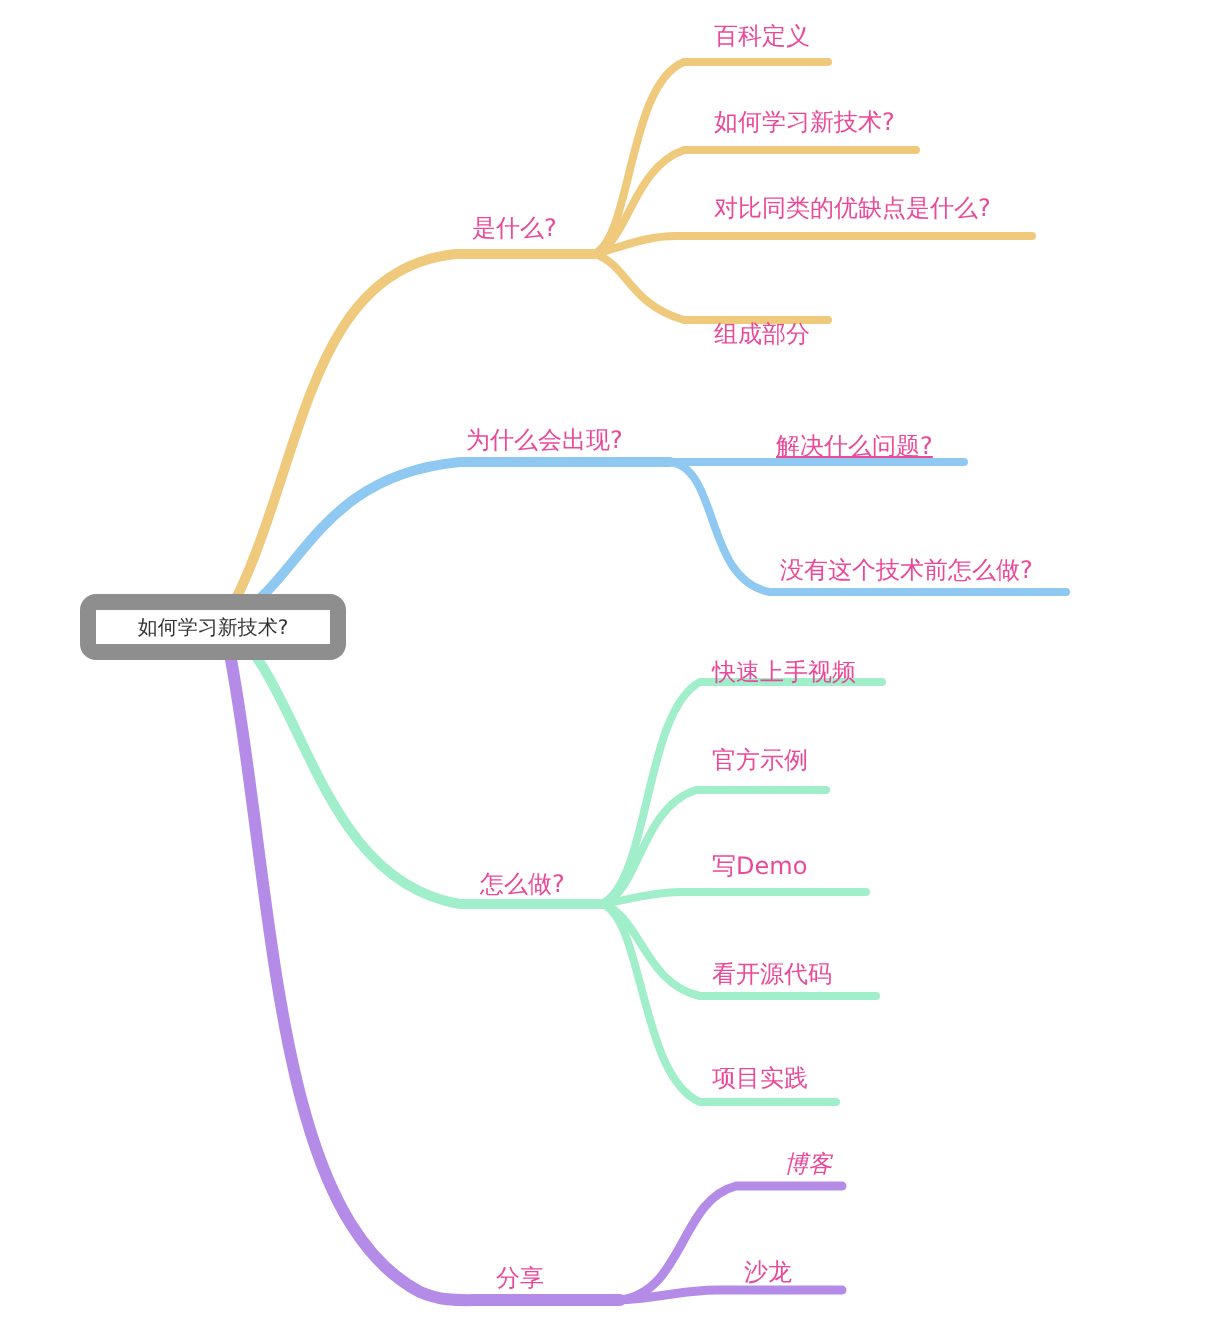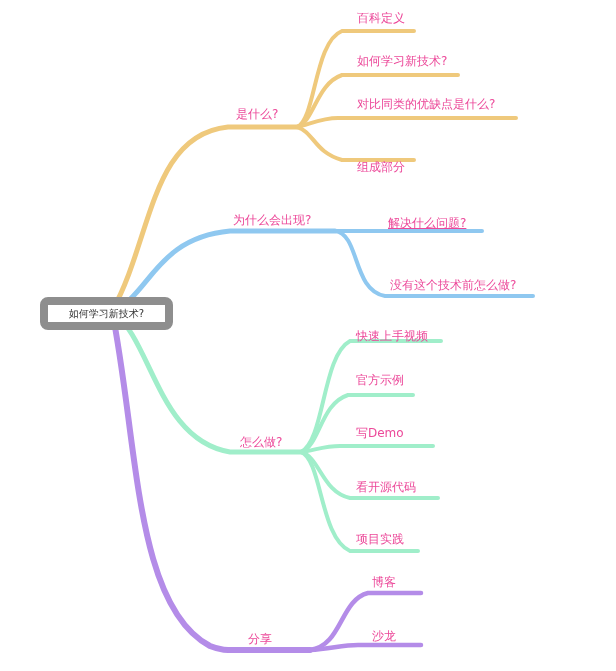--- a/index.html
+++ b/index.html
@@ -70,17 +70,17 @@
       <div class="node-label" style="left: 233px; top: 213px;">为什么会出现?</div>
       <div class="node-label" style="left: 388px; top: 216px; text-decoration: underline;">解决什么问题?</div>
       <div class="node-label" style="left: 390px; top: 278px; text-align: center;">没有这个技术前怎么做?</div>
       <div class="node-label" style="left: 240px; top: 435px; text-align: center;">怎么做?</div>
       <div class="node-label" style="left: 356px; top: 319px; margin-top: 10px;">快速上手视频</div>
       <div class="node-label" style="left: 356px; top: 373px;">官方示例</div>
       <div class="node-label" style="left: 356px; top: 426px;">写Demo</div>
       <div class="node-label" style="left: 356px; top: 480px;">看开源代码</div>
       <div class="node-label" style="left: 356px; top: 532px;">项目实践</div>
       <div class="node-label" style="left: 248px; top: 632px;">分享</div>
-      <div class="node-label" style="left: 372px; top: 575px;">博客</div>
+      <div class="node-label" style="left: 392px; top: 575px; font-style: italic;">博客</div>
       <div class="node-label" style="left: 372px; top: 629px;">沙龙</div>
     </div>
   <div class="root-node" style="left: 40px; top: 297px; width: 133px; height: 33px; border-color: rgb(142, 142, 142); background: rgb(255, 255, 255); color: rgb(51, 51, 51);">如何学习新技术?</div>
 </div>
 
 </body></html>

